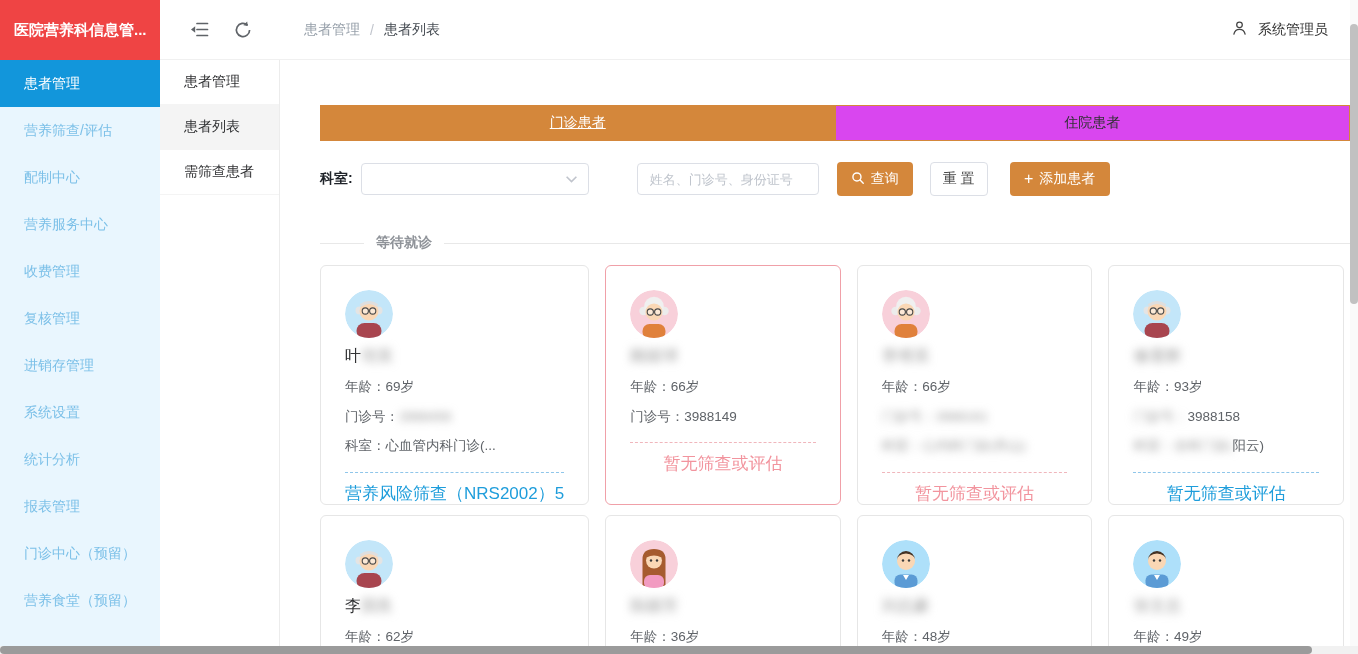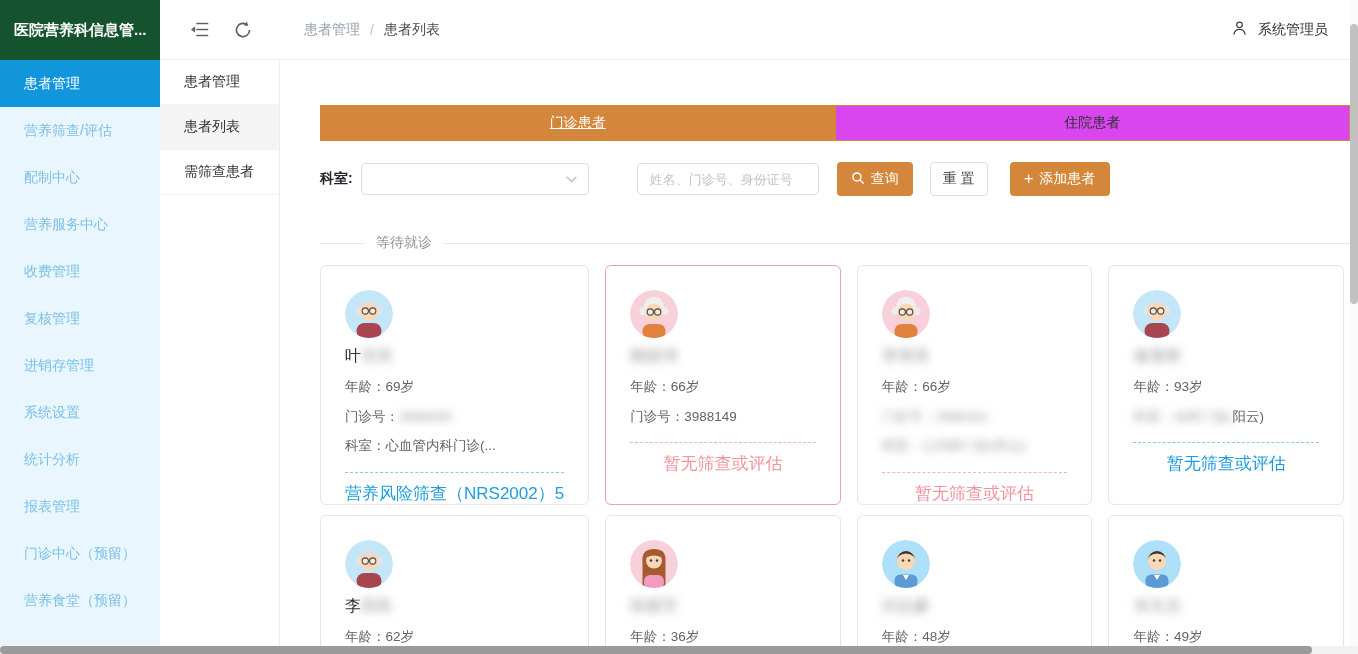--- a/index.html
+++ b/index.html
@@ -2,21 +2,21 @@
 <html><head>
 <meta charset="utf-8">
 <style>
   * { margin:0; padding:0; box-sizing:border-box; }
   html,body { width:1358px; height:654px; overflow:hidden; background:#fff;
     font-family:"Liberation Sans","DejaVu Sans",sans-serif; }
   .app { display:flex; width:100%; height:100%; position:relative; }
 
   
   .sidebar { width:160px; flex-shrink:0; background:#e9f6fe; }
-  .logo { height:60px; background:#14532d; color:#fff; display:flex; align-items:center;
+  .logo { height:60px; background:#ef4444; color:#fff; display:flex; align-items:center;
     padding:0 14px; font-size:15px; font-weight:bold; white-space:nowrap; overflow:hidden; }
   .side-item { height:47px; display:flex; align-items:center; padding-left:24px;
     color:#7cc0e8; font-size:14px; cursor:pointer; }
   .side-item.active { background:#1296db; color:#fff; }
 
   
   .right { flex:1; display:flex; flex-direction:column; min-width:0; }
   .topbar { height:60px; flex-shrink:0; border-bottom:1px solid #f0f0f0;
     display:flex; align-items:center; padding:0 30px 0 28px; }
   .tb-icon { width:22px; height:22px; display:flex; align-items:center; justify-content:center; cursor:pointer; }
@@ -55,21 +55,21 @@
   .btn { height:34px; border-radius:4px; display:inline-flex; align-items:center;
     justify-content:center; gap:6px; font-size:14px; cursor:pointer; border:1px solid transparent; }
   .btn-orange { background:#d4873b; color:#fff; }
   .btn-plain { background:#fff; color:#4a4a4a; border-color:#dcdfe6; }
   .btn-query { width:76px; margin-left:18px; }
   .btn-reset { width:58px; margin-left:17px; }
   .btn-add { width:100px; margin-left:22px; }
   .plus-glyph { font-size:16px; line-height:1; }
 
   
-  .divider { margin-top:47px; position:relative; border-top:1px solid #e8e8e8; }
+  .divider { margin-top:47px; position:relative; border-top:1px solid #e8e8e8;font-weight:bold; }
   .divider span { position:absolute; left:44px; top:-10px; background:#fff;
     padding:0 12px; font-size:14px; color:#8f9399; }
 
   
   .cards { margin-top:21px; display:grid; grid-template-columns:repeat(4,1fr);
     gap:10px 16px; padding-right:6px; }
   .card { height:240px; border:1px solid #e6e6e6; border-radius:6px; background:#fff;
     padding:24px 24px 0; cursor:pointer; }
   .card.selected { border-color:#f0a0a8; }
   .avatar { width:48px; height:48px; border-radius:50%; overflow:hidden; }
@@ -263,20 +263,21 @@
                   <circle cx="33.5" cy="20.5" r="4" fill="#e4e4e4"></circle>
                   <circle cx="24" cy="21" r="9.5" fill="#fad7b5"></circle>
                   <path d="M15.5 15.5Q24 9.5 32.5 15.5" stroke="#dedede" stroke-width="3" fill="none"></path>
                   <circle cx="20.3" cy="21" r="3.1" fill="rgba(255,255,255,.45)" stroke="#4a4a4a" stroke-width="1.1"></circle>
                   <circle cx="27.7" cy="21" r="3.1" fill="rgba(255,255,255,.45)" stroke="#4a4a4a" stroke-width="1.1"></circle>
                   <path d="M23.4 21h1.2" stroke="#4a4a4a" stroke-width="1.1"></path>
                 </svg></div>
               <div class="pname"><span class="m">修显辉</span></div>
               <div class="pfields">
                 <div class="pfield"><span>年龄：93岁</span></div>
+                <div class="pfield"><span class="m">门诊号：</span><span>3988158</span></div>
                 <div class="pfield"><span class="m">科室：全科门诊(</span><span>阳云)</span></div>
               </div>
               <div class="dash"></div>
               <div class="action">暂无筛查或评估</div>
             </article>
             <article class="card">
               <div class="avatar"><svg width="48" height="48" viewBox="0 0 48 48">
                   <circle cx="24" cy="24" r="24" fill="#c3e6f9"></circle>
                   <rect x="11.5" y="33" width="25" height="16" rx="8" fill="#a8454f"></rect>
                   <circle cx="14.5" cy="20.5" r="4" fill="#e4e4e4"></circle>

